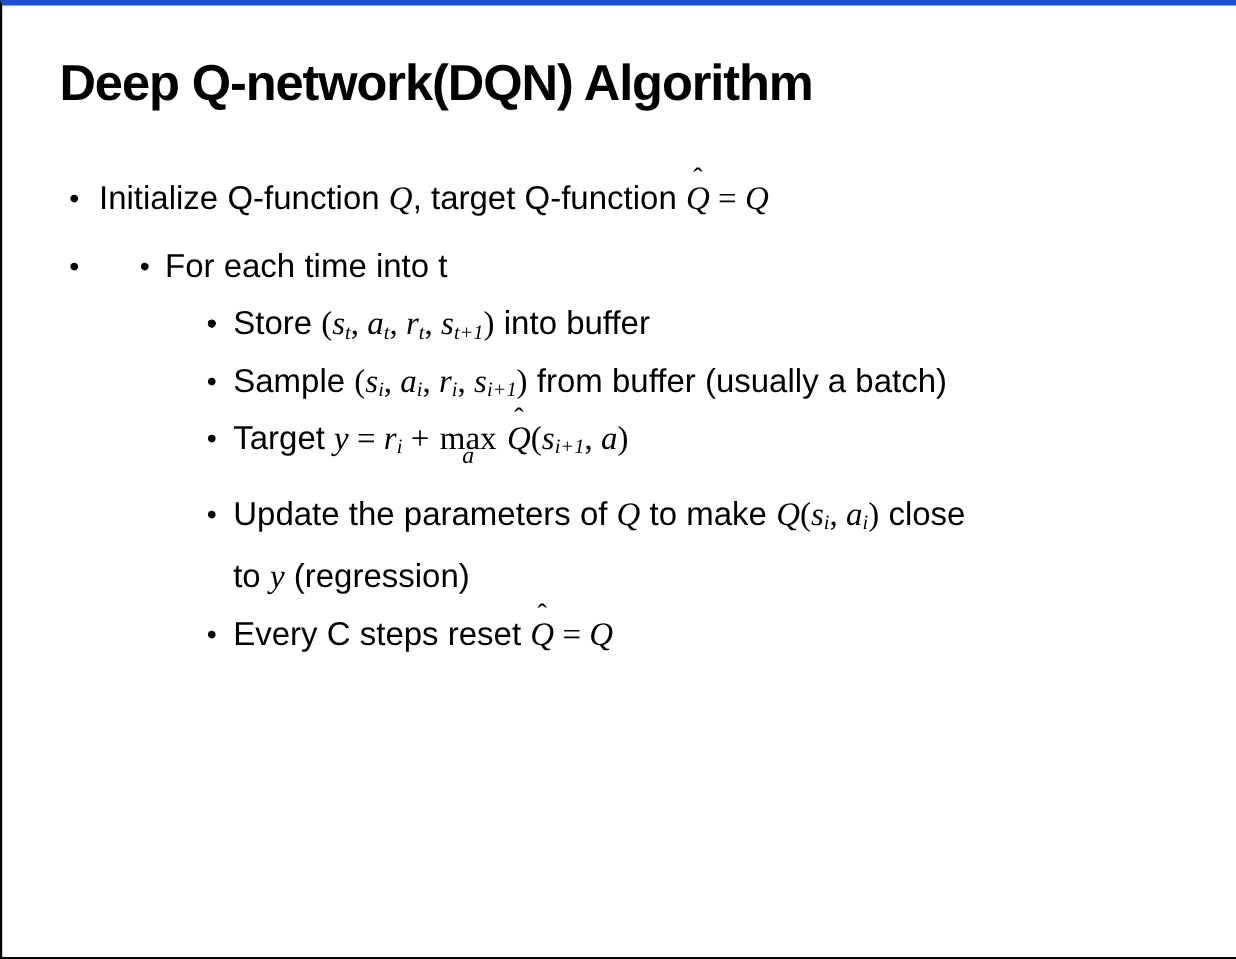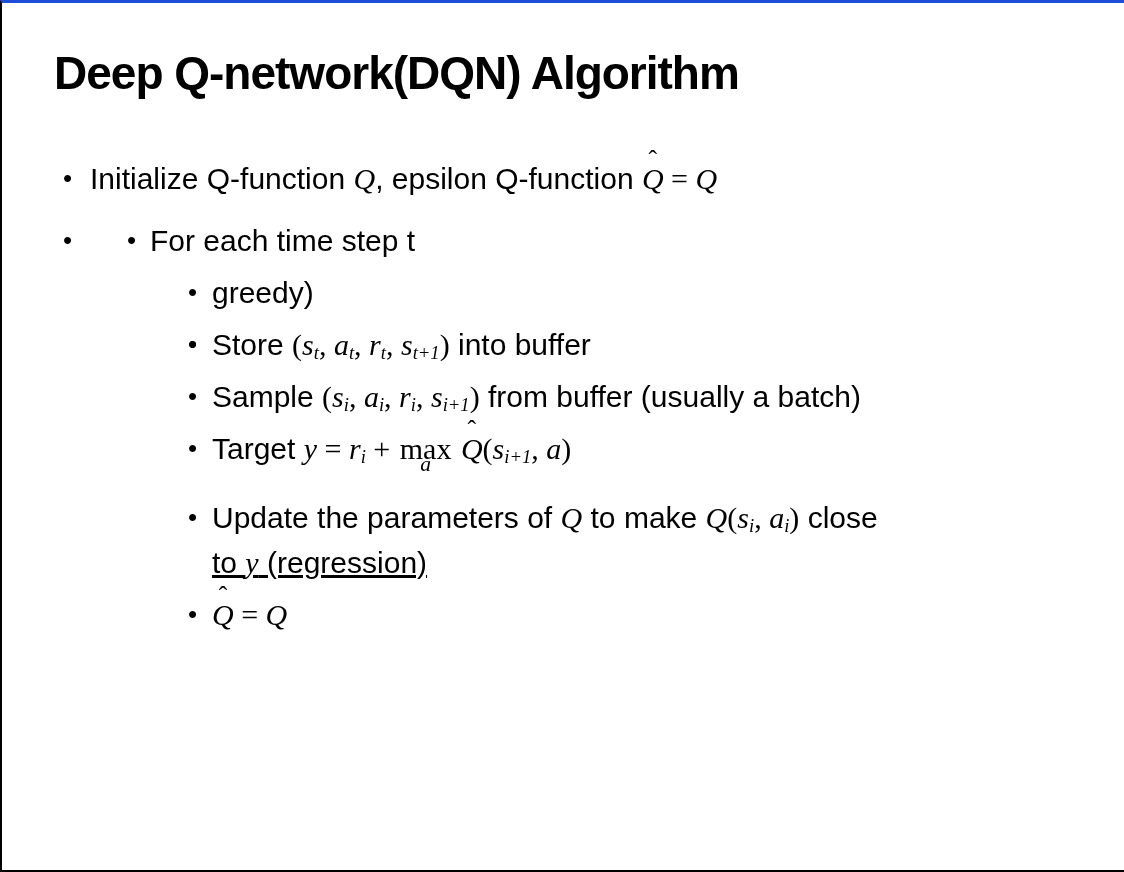--- a/index.html
+++ b/index.html
@@ -2,21 +2,21 @@
 <html><head>
 <meta charset="utf-8">
 <style>
   html, body { margin:0; padding:0; background:#ffffff; }
   .slide {
     position:relative;
     width:1124px; height:872px;
     box-sizing:border-box;
     background:#ffffff;
     border-left:2px solid #000;
-    border-top:3px solid #1d4ed8;
+    border-top:5px solid #1d4ed8;
     border-bottom:2px solid #000;
     overflow:hidden;
     font-family:"Liberation Sans", sans-serif;
     color:#000;
   }
   .title {
     margin:44px 0 0 52px;
     font-size:46px;
     font-weight:700;
     letter-spacing:-1px;
@@ -61,26 +61,25 @@
     position:absolute; left:50%; transform:translateX(-50%);
     top:0.92em; font-style:italic; font-size:0.72em; line-height:1;
   }
 </style>
 </head>
 <body>
 
 <div class="slide">
   <div class="title">Deep Q-network(DQN) Algorithm</div>
   <div class="bullets">
-      <div class="line lvl1" style="margin-top: 0px;"><span class="marker">•</span><span class="content"><span class="rt">Initialize Q-function </span><span class="ri">Q</span><span class="rt">, epsilon Q-function </span><span class="hat"><span class="acc">ˆ</span>Q</span><span class="rm"> = </span><span class="ri">Q</span></span></div>
+      <div class="line lvl1" style="margin-top: 0px;"><span class="marker">•</span><span class="content"><span class="rt">Initialize Q-function </span><span class="ri">Q</span><span class="rt">, target Q-function </span><span class="hat"><span class="acc">ˆ</span>Q</span><span class="rm"> = </span><span class="ri">Q</span></span></div>
       <div class="line lvl1" style="margin-top: 17px;"><span class="marker">•</span></div>
-      <div class="line lvl2" style="margin-top: 7px;"><span class="marker">•</span><span class="content"><span class="rt">For each time step t</span></span></div>
+      <div class="line lvl2" style="margin-top: 7px;"><span class="marker">•</span><span class="content"><span class="rt">For each time into t</span></span></div>
       <div class="line lvl3" style="margin-top: 7px;"><span class="marker">•</span></div>
-      <div class="line lvl3 cont" style="margin-top: 0px;"><span class="content"><span class="rt">greedy)</span></span></div>
       <div class="line lvl3" style="margin-top: 7px;"><span class="marker">•</span></div>
       <div class="line lvl3" style="margin-top: 7px;"><span class="marker">•</span><span class="content"><span class="rt">Store </span><span class="rm">(</span><span class="ri">s<span class="rsub">t</span></span><span class="rm">, </span><span class="ri">a<span class="rsub">t</span></span><span class="rm">, </span><span class="ri">r<span class="rsub">t</span></span><span class="rm">, </span><span class="ri">s<span class="rsub">t+1</span></span><span class="rm">)</span><span class="rt"> into buffer</span></span></div>
       <div class="line lvl3" style="margin-top: 7px;"><span class="marker">•</span><span class="content"><span class="rt">Sample </span><span class="rm">(</span><span class="ri">s<span class="rsub">i</span></span><span class="rm">, </span><span class="ri">a<span class="rsub">i</span></span><span class="rm">, </span><span class="ri">r<span class="rsub">i</span></span><span class="rm">, </span><span class="ri">s<span class="rsub">i+1</span></span><span class="rm">)</span><span class="rt"> from buffer (usually a batch)</span></span></div>
       <div class="line lvl3" style="margin-top: 7px;"><span class="marker">•</span><span class="content"><span class="rt">Target </span><span class="ri">y</span><span class="rm"> = </span><span class="ri">r<span class="rsub">i</span></span><span class="rm"> + </span><span class="maxop">max<span class="under">a</span></span><span class="rm"> </span><span class="hat"><span class="acc">ˆ</span>Q</span><span class="rm">(</span><span class="ri">s<span class="rsub">i+1</span></span><span class="rm">, </span><span class="ri">a</span><span class="rm">)</span></span></div>
       <div class="line lvl3" style="margin-top: 24px;"><span class="marker">•</span><span class="content"><span class="rt">Update the parameters of </span><span class="ri">Q</span><span class="rt"> to make </span><span class="ri">Q</span><span class="rm">(</span><span class="ri">s<span class="rsub">i</span></span><span class="rm">, </span><span class="ri">a<span class="rsub">i</span></span><span class="rm">)</span><span class="rt"> close</span></span></div>
-      <div class="line lvl3 cont" style="margin-top: 0px; text-decoration: underline;"><span class="content"><span class="rt">to </span><span class="ri">y</span><span class="rt"> (regression)</span></span></div>
-      <div class="line lvl3" style="margin-top: 7px;"><span class="marker">•</span><span class="content"><span class="hat"><span class="acc">ˆ</span>Q</span><span class="rm"> = </span><span class="ri">Q</span></span></div>
+      <div class="line lvl3 cont" style="margin-top: 12px;"><span class="content"><span class="rt">to </span><span class="ri">y</span><span class="rt"> (regression)</span></span></div>
+      <div class="line lvl3" style="margin-top: 7px;"><span class="marker">•</span><span class="content"><span class="rt">Every C steps reset </span><span class="hat"><span class="acc">ˆ</span>Q</span><span class="rm"> = </span><span class="ri">Q</span></span></div>
     </div>
 </div>
 
 </body></html>

